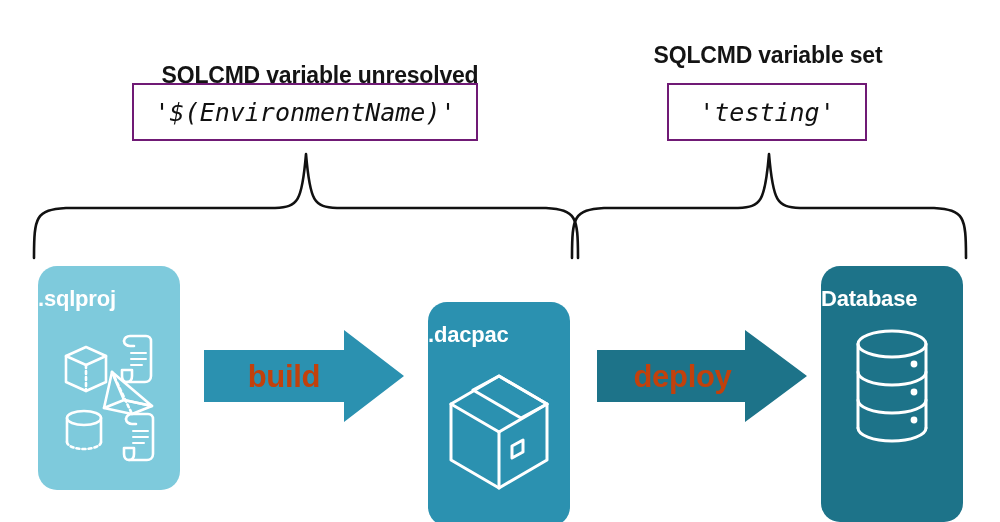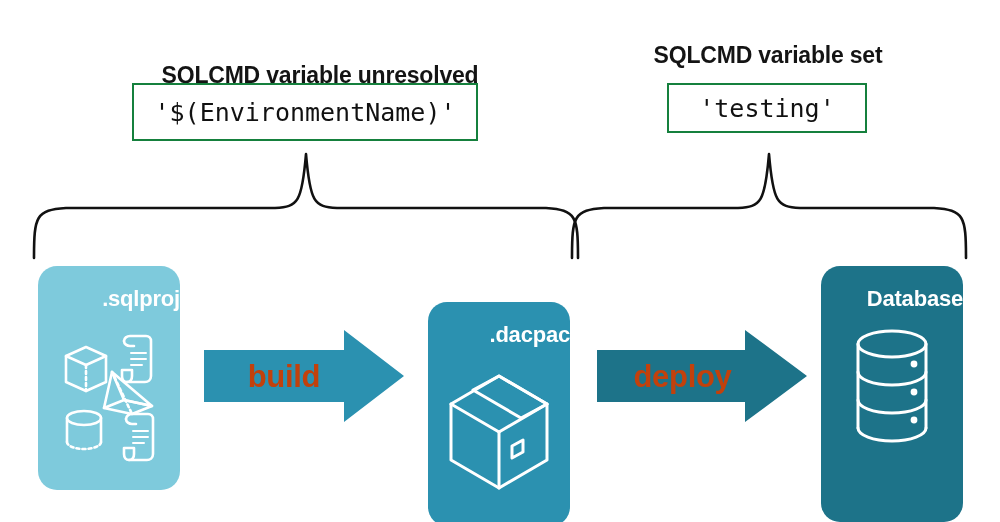--- a/index.html
+++ b/index.html
@@ -34,33 +34,34 @@
     text-align: center;
     white-space: nowrap;
   }
   #title-left  { left: 50px;  top: 30px;  width: 540px; margin-top: 32px; }
   #title-right { left: 573px; top: 42px;  width: 390px; }
 
   
   .value-box {
     position: absolute;
     box-sizing: border-box;
-    border: 2px solid #15803d;
+    border: 2px solid #701a75;
     background: #ffffff;
     display: flex;
     align-items: center;
     justify-content: center;
     font-family: "DejaVu Sans Mono", "Liberation Mono", monospace;
     font-size: 25px;
     color: #111111;
     letter-spacing: 0px;
     white-space: nowrap;
+    font-style: italic;
   }
   #box-left  { left: 132px; top: 83px; width: 346px; height: 58px; }
-  #box-right { left: 667px; top: 83px; width: 200px; height: 50px; }
+  #box-right { left: 667px; top: 83px; width: 200px; height: 58px; }
 
   
   .brace {
     position: absolute;
     top: 152px;
     height: 108px;
   }
   #brace-left  { left: 30px;  width: 552px; }
   #brace-right { left: 568px; width: 402px; }
 
@@ -68,21 +69,21 @@
   .card {
     position: absolute;
     border-radius: 19px;
     box-sizing: border-box;
     overflow: hidden;
   }
   .card-label {
     position: absolute;
     left: 0;
     right: 0;
-    text-align: right;
+    text-align: left;
     color: #ffffff;
     font-family: "Liberation Sans", sans-serif;
     font-weight: bold;
     font-size: 22px;
     letter-spacing: -0.2px;
     white-space: nowrap;
   }
   .card-art {
     position: absolute;
     left: 0;

